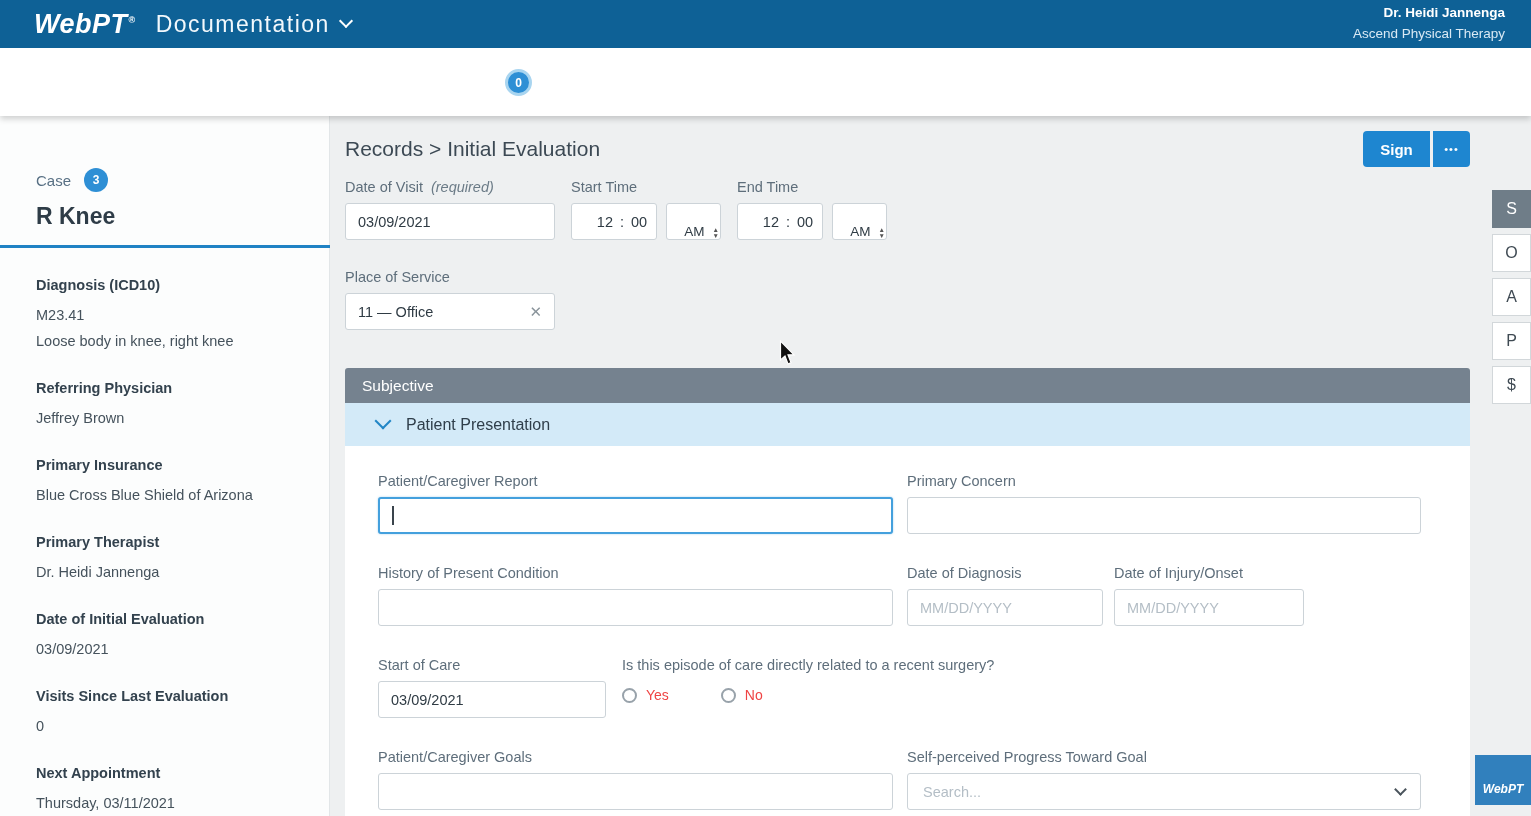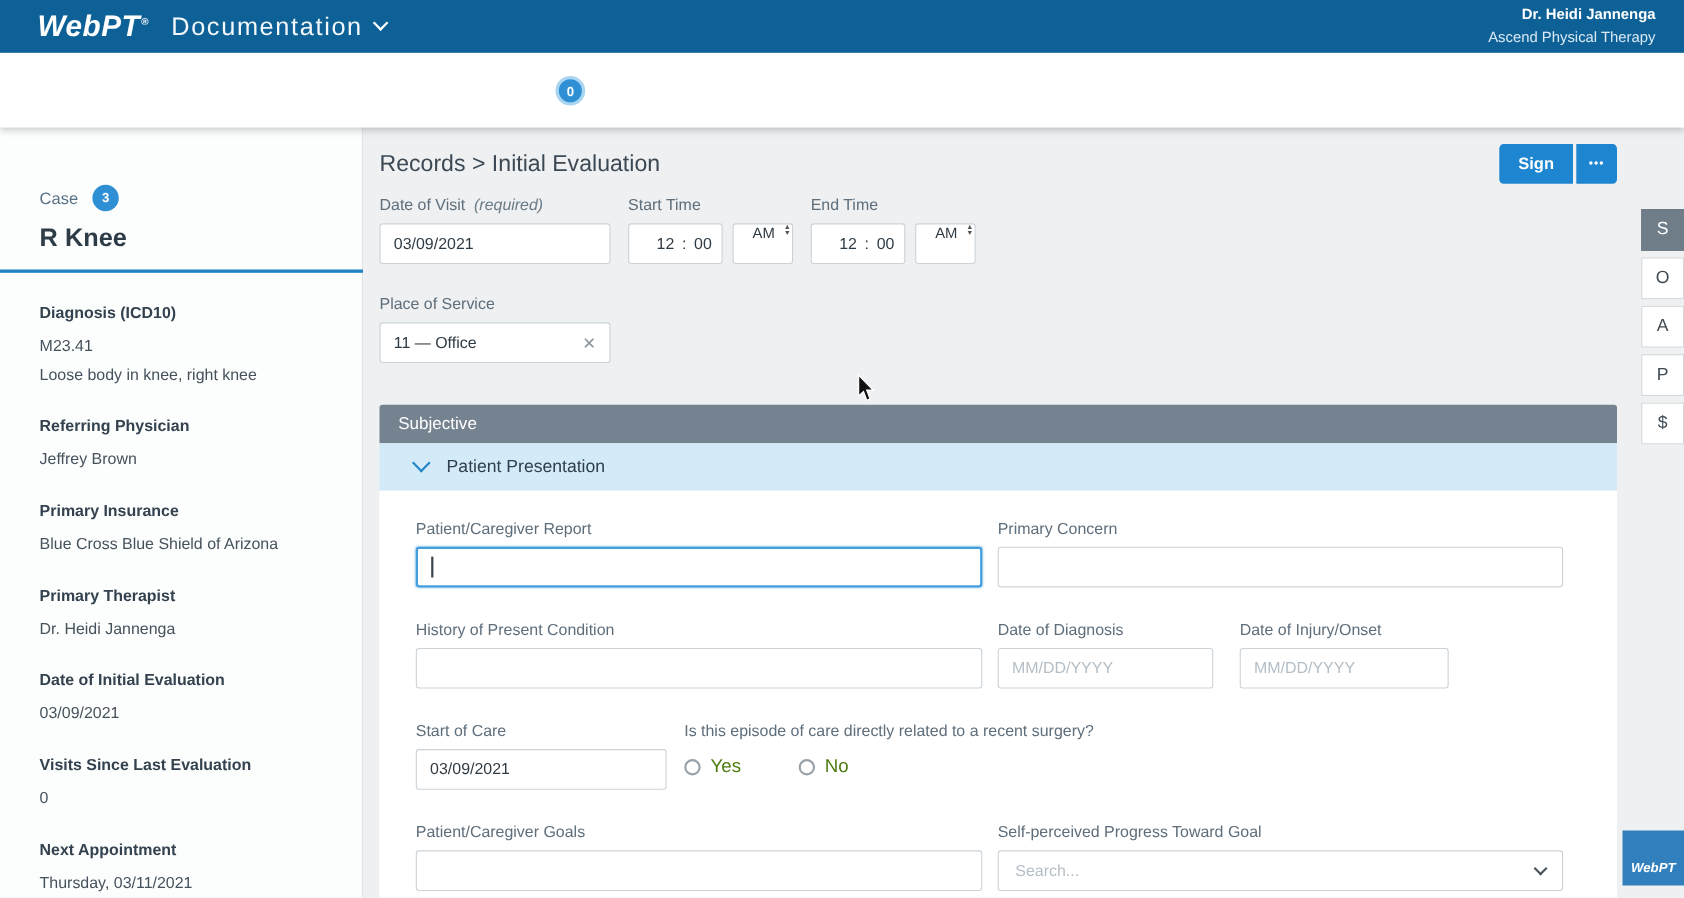--- a/index.html
+++ b/index.html
@@ -58,21 +58,21 @@
   .flabel { font-size:14.5px; color:#5e6e7b; margin-bottom:8px; }
   .flabel .req { font-style:italic; color:#6b7b87; margin-left:8px; }
   .form-row { display:flex; margin-top:12px; }
   .fgroup { margin-right:16px; }
   .controls { display:flex; align-items:center; }
   .input { background:#fff; border:1px solid #ccd3d8; border-radius:3px; height:37px; font-size:14.5px;
            color:#2f3b44; font-family:"Liberation Sans", sans-serif;padding-left:16px; }
   input.input { outline:none; }
   .date-visit-input { width:210px; padding:0 12px; }
   .time-box { width:86px; display:flex; align-items:center; justify-content:center; gap:7px; cursor:pointer; }
-  .meridiem { width:55px; margin-left:9px; display:flex; align-items:flex-start; justify-content:center; gap:8px;
+  .meridiem { width:55px; margin-left:9px; display:flex; align-items:flex-end; justify-content:center; gap:8px;
               font-size:13.5px; cursor:pointer; }
   .spin { display:flex; flex-direction:column; color:#555; line-height:6px; font-size:6.5px; }
   .pos-group { margin-top:29px; }
   .pos-input { width:210px; display:flex; align-items:center; justify-content:space-between; padding:0 12px; cursor:pointer; }
   .clear-x { color:#8a949b; font-size:15px; cursor:pointer; }
 
   
   .section { margin-top:38px; width:1125px; }
   .section-header { height:35px; background:#75828f; border-radius:3px 3px 0 0; color:#fff; font-size:15.5px;
                     display:flex; align-items:center; padding-left:17px; }
@@ -85,25 +85,25 @@
   .grid-row.first { margin-top:0; }
   .col-left { width:515px; margin-right:14px; }
   .col-right { width:514px; }
   .field-input { width:100%; height:37px; border:1px solid #ccd3d8; border-radius:3px; padding:0 12px;
                  font-size:14.5px; color:#2f3b44; background:#fff; outline:none; font-family:"Liberation Sans", sans-serif; }
   .field-input::placeholder { color:#b4bec6; }
   .focused-input { width:100%; height:37px; border:2px solid #44a0dd; box-shadow:0 0 2px rgba(68,160,221,.5);
                    border-radius:3px; background:#fff; display:flex; align-items:center; padding:0 12px; }
   .caret { width:1.5px; height:19px; background:#3a444c; }
   .date-small { width:196px; }
-  .date-small2 { width:190px; margin-left:24px; }
+  .date-small2 { width:190px; margin-left:11px; }
   .soc-input { width:228px; }
   .question-group { margin-left:16px; }
   .radio-row { display:flex; align-items:center; gap:52px; margin-top:14px; }
-  .radio-opt { display:flex; align-items:center; gap:9px; font-size:17px; color:#4d7c0f; cursor:pointer; }
+  .radio-opt { display:flex; align-items:center; gap:9px; font-size:14px; color:#ef4444; cursor:pointer; }
   .radio-circle { width:15px; height:15px; border:2px solid #98a2aa; border-radius:50%; background:#fff; flex:0 0 auto; }
   .select-box { width:100%; height:37px; border:1px solid #ccd3d8; border-radius:3px; background:#fff;
                 display:flex; align-items:center; justify-content:space-between; padding:0 15px; cursor:pointer; }
   .select-placeholder { color:#b4bec6; font-size:14.5px; }
   .select-chevron { width:9px; height:9px; border-right:2px solid #4a545c; border-bottom:2px solid #4a545c;
                     transform:rotate(45deg); margin-top:-5px; }
 
   
   .soap-rail { position:absolute; left:1492px; top:190px; width:39px; display:flex; flex-direction:column; gap:6px; z-index:10; }
   .soap-tab { height:38px; background:#fff; border:1px solid #d2d7da; display:flex; align-items:center;

